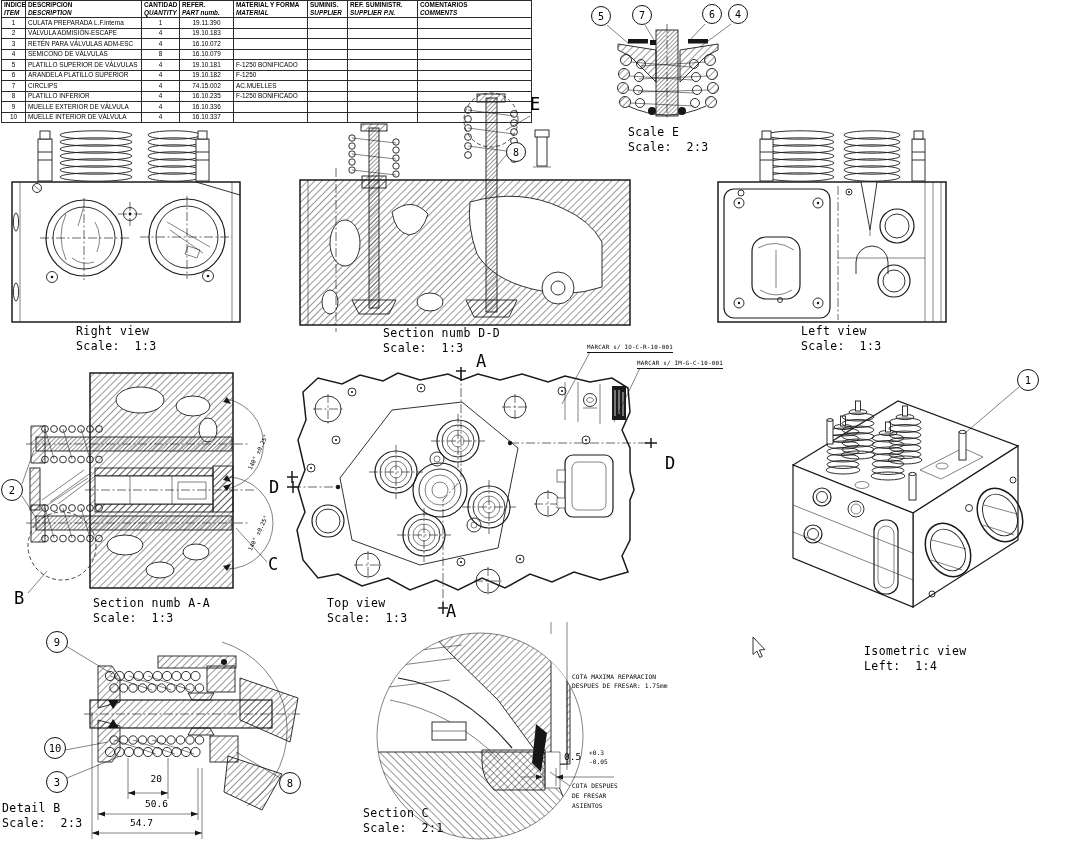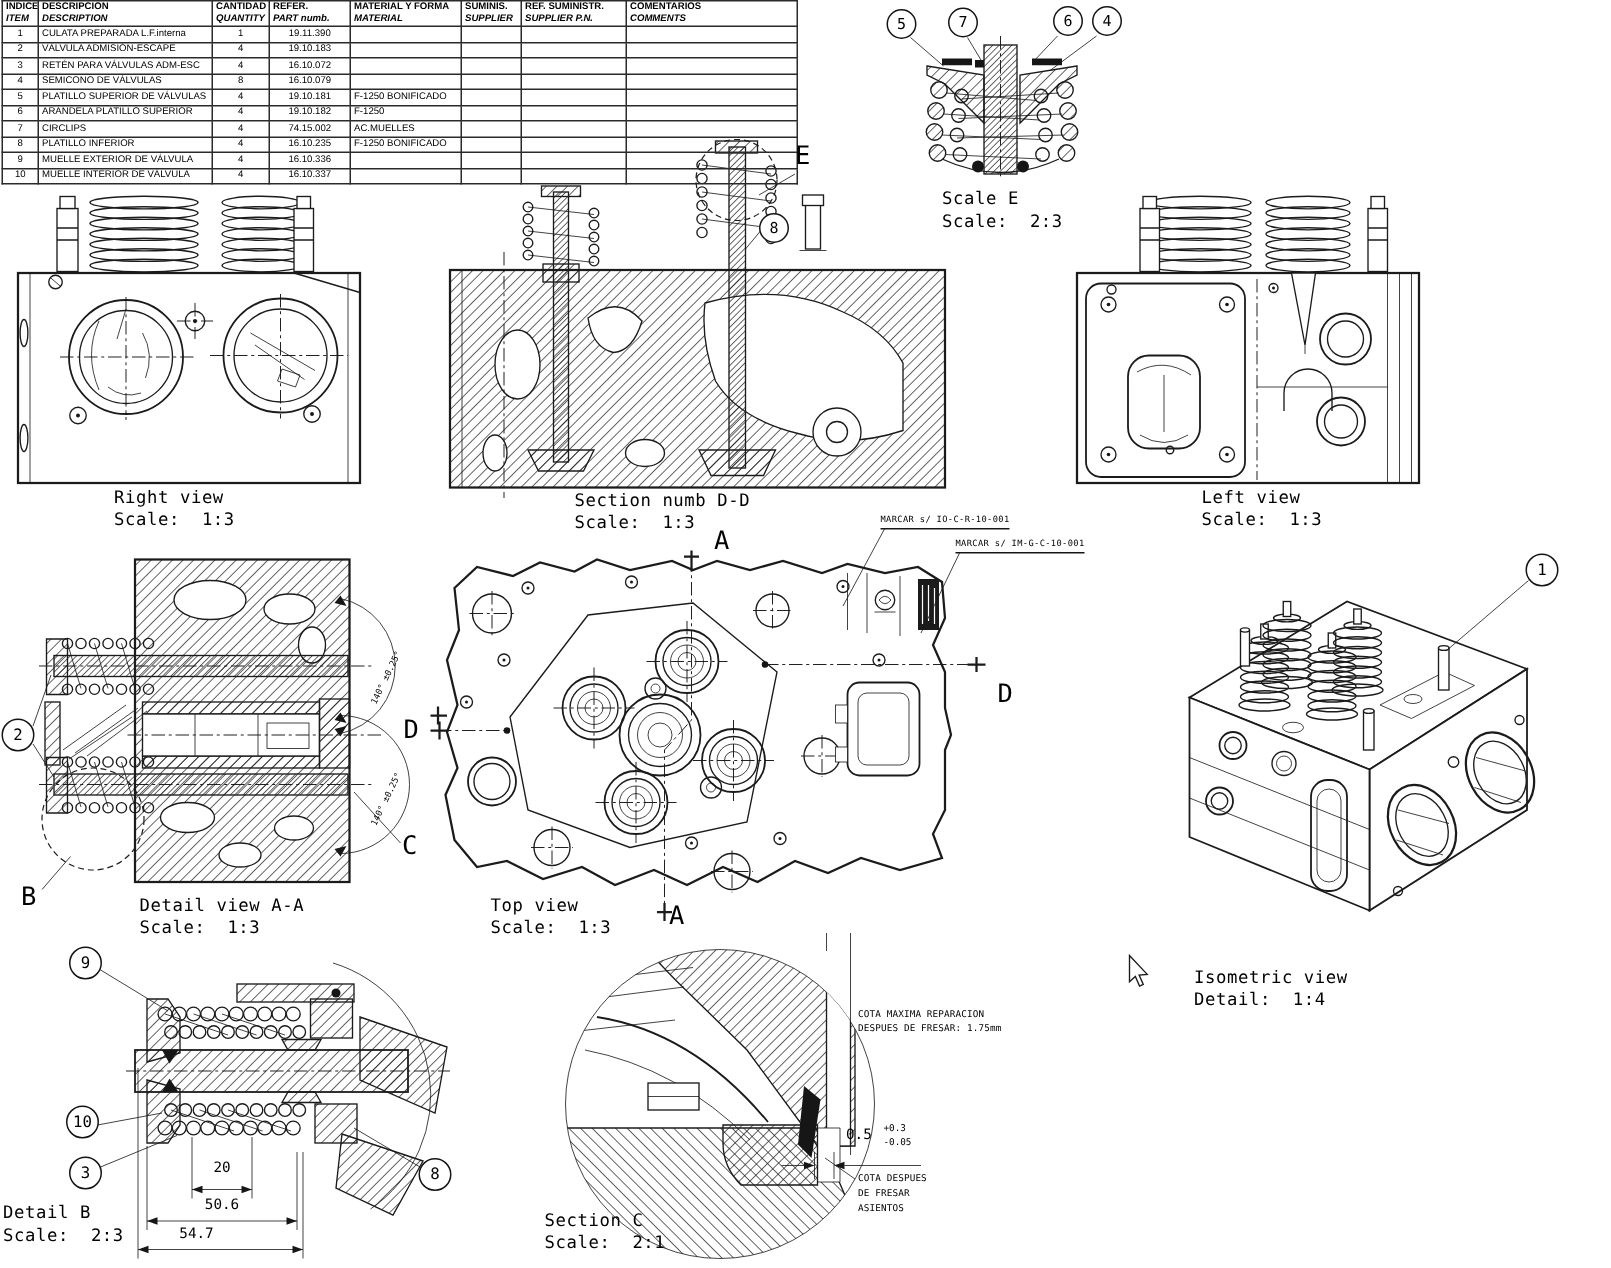--- a/index.html
+++ b/index.html
@@ -21,21 +21,21 @@
   .art .wht{stroke:#fff;stroke-width:0.8;}
   .vt{position:absolute;font-size:11.5px;line-height:14.5px;white-space:pre;letter-spacing:0.4px;}
   .letter{position:absolute;font-size:17px;line-height:17px;}
   .balloon{position:absolute;width:22px;height:22px;border:1.2px solid #141414;border-radius:50%;
            background:#fff;box-sizing:border-box;display:flex;align-items:center;justify-content:center;
            font-size:10.5px;}
   .balloon.sm{width:20px;height:20px;font-size:10px;}
   .note{position:absolute;font-size:6.2px;line-height:7.5px;white-space:pre;letter-spacing:0.1px;}
   .note-u{font-size:5.8px;border-bottom:0.8px solid #141414;padding-bottom:0.5px;letter-spacing:0.25px;}
   .dim{position:absolute;font-size:9.5px;white-space:pre;}
-  .dim-c{text-align:center;}
+  .dim-c{text-align:right;}
   .tol{position:absolute;font-size:6.2px;white-space:pre;}
   .angle{position:absolute;font-size:5.8px;white-space:pre;transform:rotate(-64deg);transform-origin:0 0;}
   table.parts{position:absolute;left:1px;top:0;width:530px;border-collapse:collapse;table-layout:fixed;
               font-family:"Liberation Sans","DejaVu Sans",sans-serif;font-size:6.4px;line-height:7.6px;}
   table.parts th,table.parts td{border:0.7px solid #2a2a2a;padding:0 2px;overflow:hidden;white-space:nowrap;}
   table.parts th{font-weight:bold;text-align:left;vertical-align:top;height:16px;}
   table.parts th .h2,table.parts td.it{font-style:italic;}
   table.parts td{height:9.5px;}
   table.parts td:nth-child(1),table.parts td:nth-child(3),table.parts td:nth-child(4){text-align:center;}
   .h1,.h2{display:block;font-weight:bold;}
@@ -755,23 +755,23 @@
           <td></td>
           <td></td>
           <td></td>
         </tr>
       </tbody>
 </table>
 
 <div class="vt" style="left:76px;top:324px"><div>Right view</div><div>Scale:  1:3</div></div>
 <div class="vt" style="left:383px;top:326px"><div>Section numb D-D</div><div>Scale:  1:3</div></div>
 <div class="vt" style="left:801px;top:324px"><div>Left view</div><div>Scale:  1:3</div></div>
-<div class="vt" style="left:93px;top:596px"><div>Detail view A-A</div><div>Scale:  1:3</div></div>
+<div class="vt" style="left:93px;top:596px"><div>Section numb A-A</div><div>Scale:  1:3</div></div>
 <div class="vt" style="left:327px;top:596px"><div>Top view</div><div>Scale:  1:3</div></div>
-<div class="vt" style="left:796px;top:644px"><div>Isometric view</div><div>Detail:  1:4</div></div>
+<div class="vt" style="left:864px;top:644px"><div>Isometric view</div><div>Left:  1:4</div></div>
 <div class="vt" style="left:2px;top:801px"><div>Detail B</div><div>Scale:  2:3</div></div>
 <div class="vt" style="left:363px;top:806px"><div>Section C</div><div>Scale:  2:1</div></div>
 <div class="vt" style="left:628px;top:125px"><div>Scale E</div><div>Scale:  2:3</div></div>
 
 <div class="letter" style="left:530px;top:96px">E</div>
 <div class="letter" style="left:476px;top:353px">A</div>
 <div class="letter" style="left:446px;top:603px">A</div>
 <div class="letter" style="left:269px;top:479px">D</div>
 <div class="letter" style="left:665px;top:455px">D</div>
 <div class="letter" style="left:268px;top:556px">C</div>

